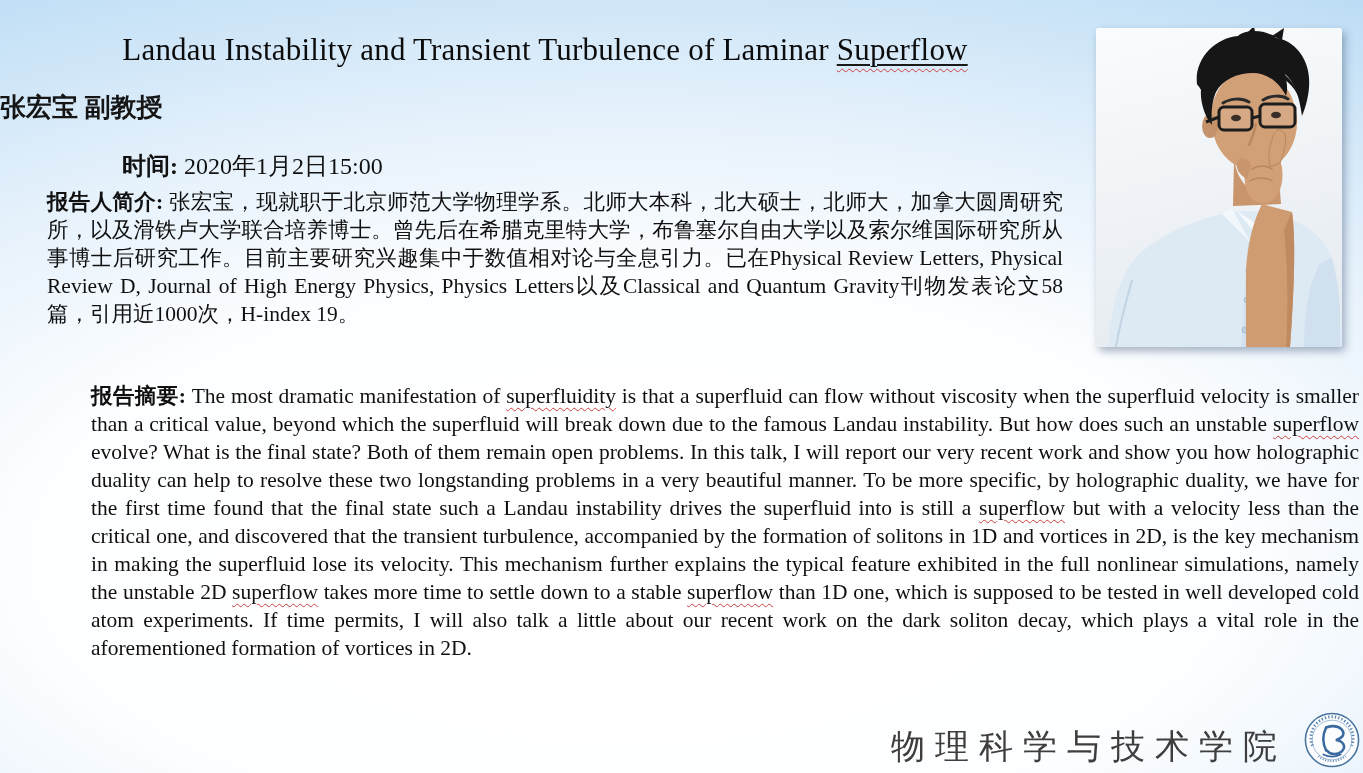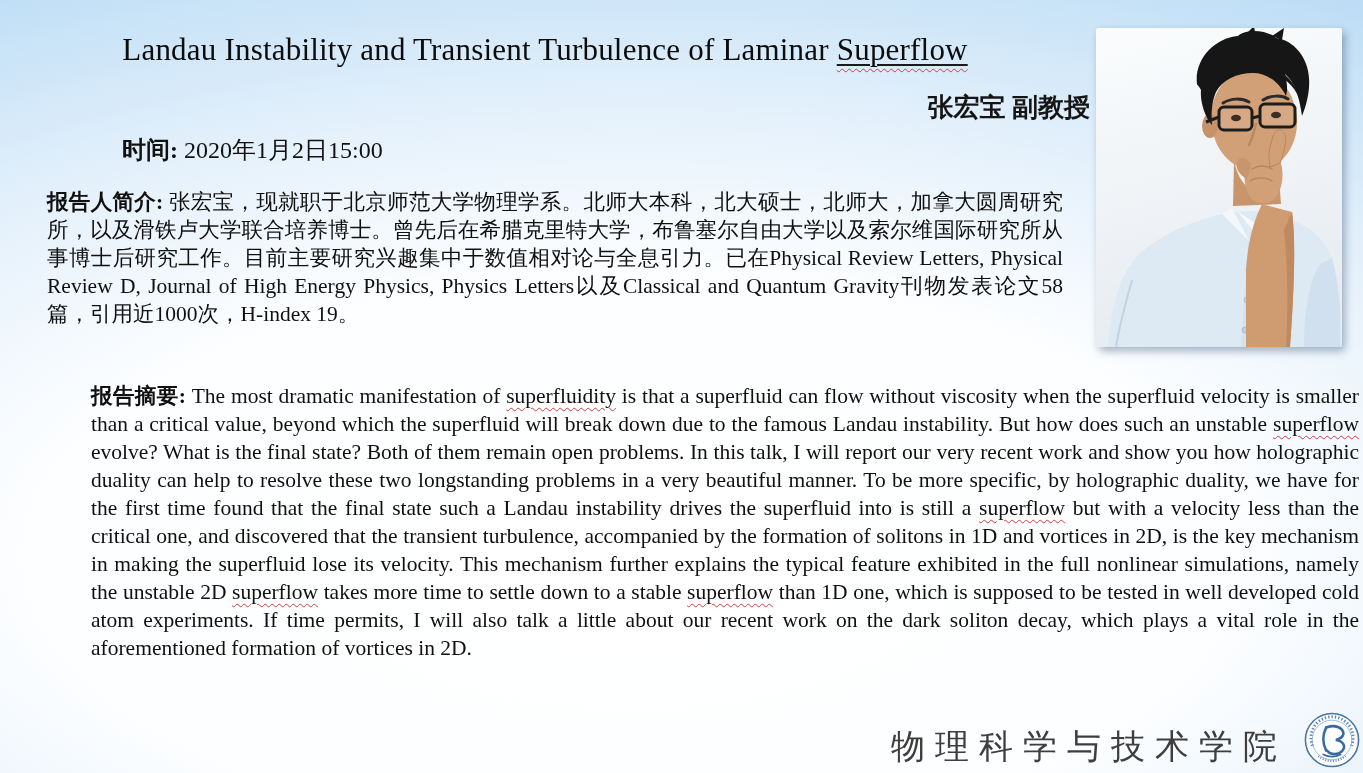--- a/index.html
+++ b/index.html
@@ -24,25 +24,25 @@
   .wavy{
     text-decoration-line:underline;
     text-decoration-style:wavy;
     text-decoration-color:#cc4040;
     text-decoration-thickness:1px;
     text-underline-offset:4px;
   }
   .u .wavy{ text-underline-offset:8px; }
   .speaker{
     position:absolute;left:0;top:90px;width:1090px;
-    text-align:right;
+    text-align:left;
     font-size:26px;font-weight:bold;color:#151515;
   }
   .meta{position:absolute;top:134px;left:0;width:1090px;height:34px;font-size:24px;}
-  .meta-time{position:absolute;left:122px;top:0;}
+  .meta-time{position:absolute;left:122px;top:16px;}
   .meta-loc{position:absolute;left:690px;top:0;}
   .meta .lbl{font-weight:bold;margin-right:6px;}
   .para{
     position:absolute;
     font-size:21.5px;line-height:28px;
     text-align:justify;
     color:#101010;
   }
   .para .b{font-weight:bold;}
   .bio{left:47px;top:188px;width:1016px;}

